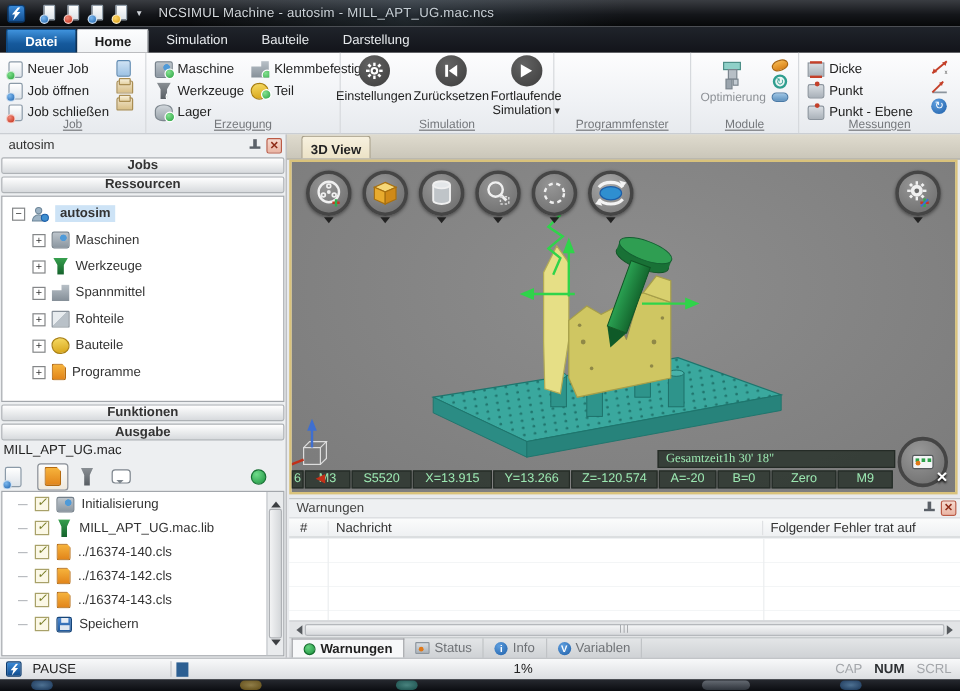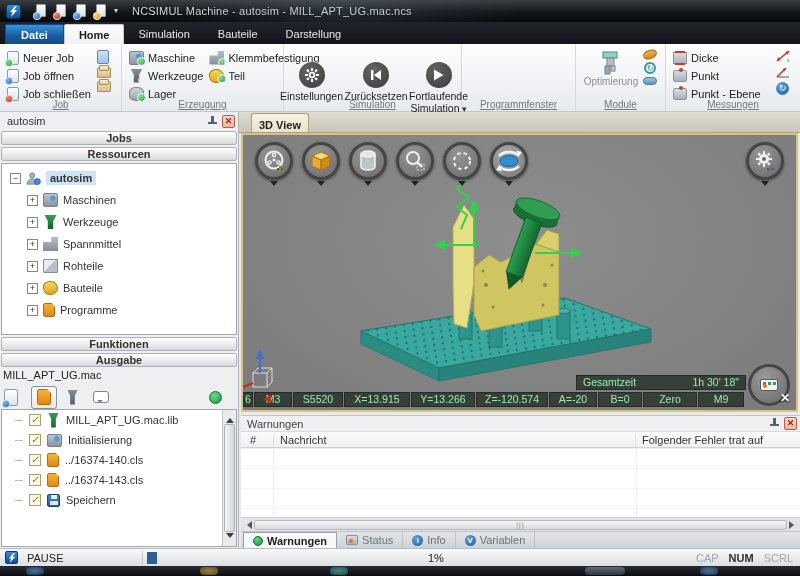--- a/index.html
+++ b/index.html
@@ -122,21 +122,21 @@
   .hud-row .hud-cell:nth-child(1){width:10px;}
   .hud-row .hud-cell:nth-child(2){width:38px;}
   .hud-row .hud-cell:nth-child(3){width:50px;}
   .hud-row .hud-cell:nth-child(4){width:66px;}
   .hud-row .hud-cell:nth-child(5){width:64px;}
   .hud-row .hud-cell:nth-child(6){width:72px;}
   .hud-row .hud-cell:nth-child(7){width:48px;}
   .hud-row .hud-cell:nth-child(8){width:44px;}
   .hud-row .hud-cell:nth-child(9){width:54px;}
   .hud-row .hud-cell:nth-child(10){width:46px;}
-  .hud-time{position:absolute;right:50px;bottom:20px;width:170px;height:15px;background:rgba(44,54,47,.88);border:1px solid #242b26;color:#9ce9b2;font-size:10.5px;line-height:13px;display:flex;justify-content:space-between;padding:0 6px;}
+  .hud-time{position:absolute;right:50px;bottom:20px;width:198px;height:15px;background:rgba(44,54,47,.88);border:1px solid #242b26;color:#9ce9b2;font-size:10.5px;line-height:13px;display:flex;justify-content:flex-start;padding:0 6px;font-family:Liberation Serif, serif;}
   .hud-btn{position:absolute;right:6px;bottom:4px;width:42px;height:42px;border-radius:50%;background:radial-gradient(circle at 40% 30%,#9a9a9a,#6a6a6a);border:3px solid #454545;display:flex;align-items:center;justify-content:center;}
   .panel-glyph{width:18px;height:12px;background:#f2f4f5;border:1px solid #55595c;border-radius:2px;position:relative;}
   .panel-glyph::before{content:"";position:absolute;left:2px;top:2px;width:3px;height:3px;background:#2da04a;box-shadow:5px 0 0 #2da04a,10px 0 0 #2da04a;}
   .panel-glyph::after{content:"";position:absolute;left:2px;bottom:2px;width:4px;height:4px;border-radius:50%;background:#e07818;}
   .hud-x{position:absolute;right:-3px;bottom:-2px;color:#fff;font-weight:bold;font-size:12px;text-shadow:0 1px 2px #000;}
   .red-arrow{position:absolute;left:16px;bottom:7px;width:0;height:0;border:4px solid transparent;border-right:8px solid #c23018;}
 
   
   .warnpanel{position:absolute;left:241px;right:0;top:415px;height:133px;background:#eef0f2;border-top:1px solid #c3c6c9;}
   .warn-head{height:15px;display:flex;align-items:center;padding:0 3px 0 6px;font-size:11px;color:#444;}
@@ -272,21 +272,21 @@
             </div>
           <div class="small-btn">
               <div class="ic ic-teil gdot"></div>
               <span>Teil</span>
             </div>
         </div>
       </div>
       <div class="rgroup-label">Erzeugung</div>
     </div>
 
-    <div class="rgroup" style="width:178px;padding-top:18px;">
+    <div class="rgroup" style="width:178px;padding-top:2px;">
       <div class="cols" style="justify-content:center;gap:2px;">
         <div class="big-btn" style="width:66px;">
           <div class="circle26">
             <svg width="14" height="14" viewBox="0 0 14 14">
                 <g fill="#fff">
                   <circle cx="7" cy="7" r="3.2"></circle>
                   <rect x="6" y="0" width="2" height="3"></rect>
                   <rect x="6" y="11" width="2" height="3"></rect>
                   <rect x="0" y="6" width="3" height="2"></rect>
                   <rect x="11" y="6" width="3" height="2"></rect>
@@ -453,34 +453,40 @@
       <div class="tb-ic">
         <div class="bubble" style="margin-top:2px;"></div>
       </div>
       <div class="green-led"></div>
     </div>
 
     <div class="out-list">
       <div class="frow">
         <div class="branch"></div>
         <div class="chk"></div>
-        <div class="ic ic-tool" style="width:13px;height:15px;"></div>
-        <span>MILL_APT_UG.mac.lib</span>
+        <div class="ic ic-maschine" style="width:15px;height:13px;"></div>
+        <span>Initialisierung</span>
       </div>
       <div class="frow">
         <div class="branch"></div>
         <div class="chk"></div>
-        <div class="ic ic-maschine" style="width:15px;height:13px;"></div>
-        <span>Initialisierung</span>
+        <div class="ic ic-tool" style="width:13px;height:15px;"></div>
+        <span>MILL_APT_UG.mac.lib</span>
       </div>
       <div class="frow">
         <div class="branch"></div>
         <div class="chk"></div>
         <div class="ic-progdoc"></div>
         <span>../16374-140.cls</span>
+      </div>
+      <div class="frow">
+        <div class="branch"></div>
+        <div class="chk"></div>
+        <div class="ic-progdoc"></div>
+        <span>../16374-142.cls</span>
       </div>
       <div class="frow">
         <div class="branch"></div>
         <div class="chk"></div>
         <div class="ic-progdoc"></div>
         <span>../16374-143.cls</span>
       </div>
       <div class="frow">
         <div class="branch"></div>
         <div class="chk"></div>

